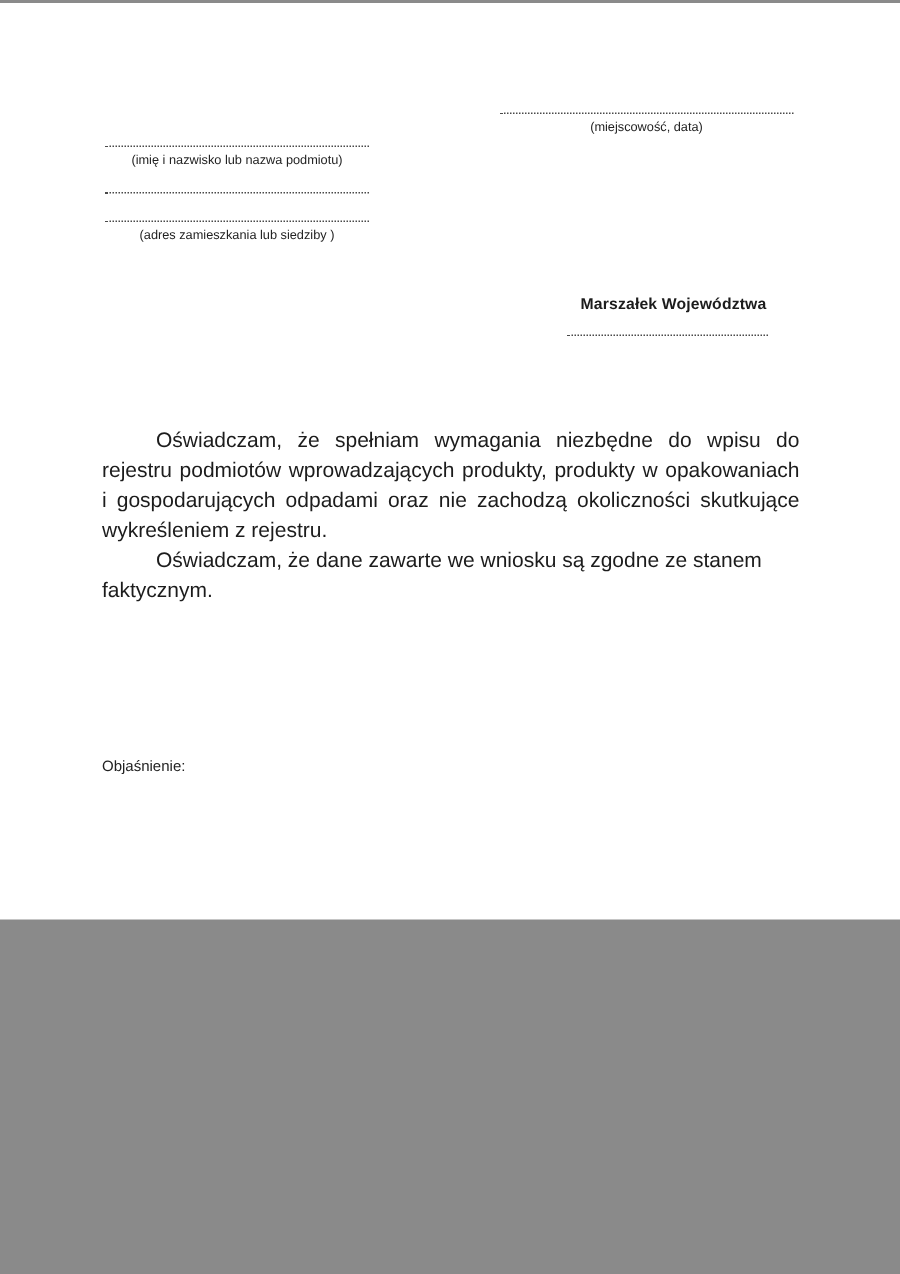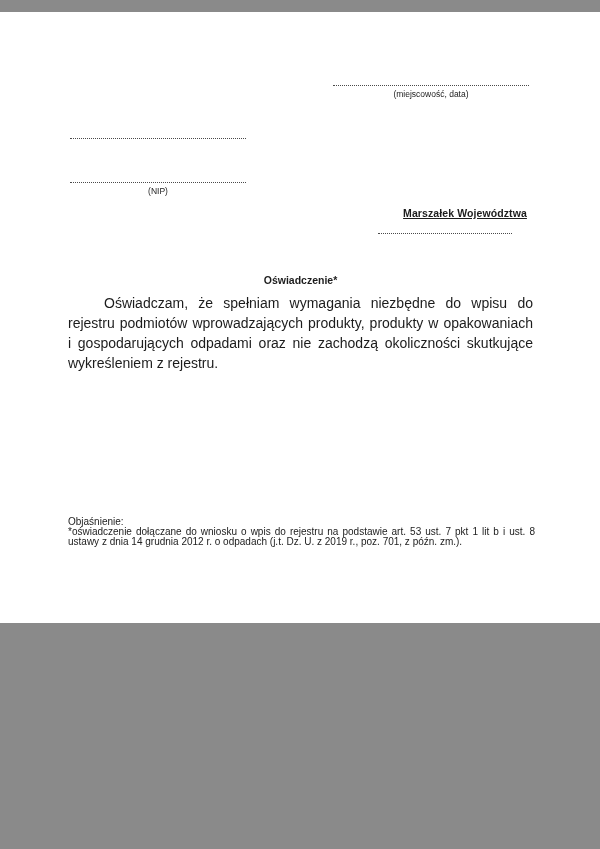--- a/index.html
+++ b/index.html
@@ -1,21 +1,21 @@
 <!DOCTYPE html>
 <html><head>
 <meta charset="utf-8">
 <style>
   * { margin: 0; padding: 0; box-sizing: border-box; }
   html, body { background: #8a8a8a; }
   .page {
     position: relative;
     width: 600px;
     height: 611px;
-    margin: 12px auto;
+    margin: 2px auto;
     background: #ffffff;
     font-family: "Liberation Sans", sans-serif;
     color: #1c1c1c;
     overflow: hidden;
   }
   .abs { position: absolute; }
 
   
   .dotline {
     height: 6px;
@@ -26,25 +26,24 @@
   .caption {
     margin-top: 3px;
     font-size: 8.5px;
     line-height: 10px;
     text-align: center;
     color: #222;
     white-space: nowrap;
   }
 
   .addressee-title {
-    left: 370px; top: 195px; width: 190px;
+    left: 354px; top: 195px; width: 190px;
     font-size: 10.5px; font-weight: bold;
     line-height: 12px; text-align: center;
     letter-spacing: 0.1px;
-    text-decoration: underline;
   }
   .addressee-line { left: 378px; top: 216px; width: 134px; }
 
   .doc-title {
     left: 68px; top: 261px; width: 465px;
     font-size: 10.5px; font-weight: bold;
     line-height: 14px; text-align: center;
   }
 
   .body-text {
@@ -82,39 +81,42 @@
 </head>
 <body>
 
 <div class="page">
 
   <div class="abs" style="left:333px; top:68px; width:196px;">
     <div class="dotline"></div>
     <div class="caption">(miejscowość, data)</div>
   </div>
 
+  <div class="abs" style="left:70px; top:90px; width:176px;">
+    <div class="dotline"></div>
+    <div class="caption">(imię i nazwisko lub nazwa podmiotu)</div>
+  </div>
 
   <div class="abs" style="left:70px; top:121px; width:176px;">
     <div class="dotline"></div>
   </div>
 
+  <div class="abs" style="left:70px; top:140px; width:176px;">
+    <div class="dotline"></div>
+    <div class="caption">(adres zamieszkania lub siedziby )</div>
+  </div>
 
-  <div class="abs" style="left:70px; top:165px; width:176px;">
-    <div class="dotline"></div>
-    <div class="caption">(NIP)</div>
-  </div>
 
   <div class="abs addressee-title">Marszałek Województwa</div>
   <div class="abs addressee-line dotline"></div>
 
-  <div class="abs doc-title">Oświadczenie*</div>
 
   <div class="abs body-text">
     <p>Oświadczam, że spełniam wymagania niezbędne do wpisu do rejestru podmiotów wprowadzających produkty, produkty w opakowaniach i gospodarujących odpadami oraz nie zachodzą okoliczności skutkujące wykreśleniem z rejestru.</p>
+    <p class="single">Oświadczam, że dane zawarte we wniosku są zgodne ze stanem faktycznym.</p>
   </div>
 
 
   <div class="abs footnote">
     <div>Objaśnienie:</div>
-    <p>*oświadczenie dołączane do wniosku o wpis do rejestru na podstawie art. 53 ust. 7 pkt 1 lit b i ust. 8 ustawy z dnia 14 grudnia 2012 r. o odpadach (j.t. Dz. U. z 2019 r., poz. 701, z późn. zm.).</p>
   </div>
 
 </div>
 
 </body></html>

